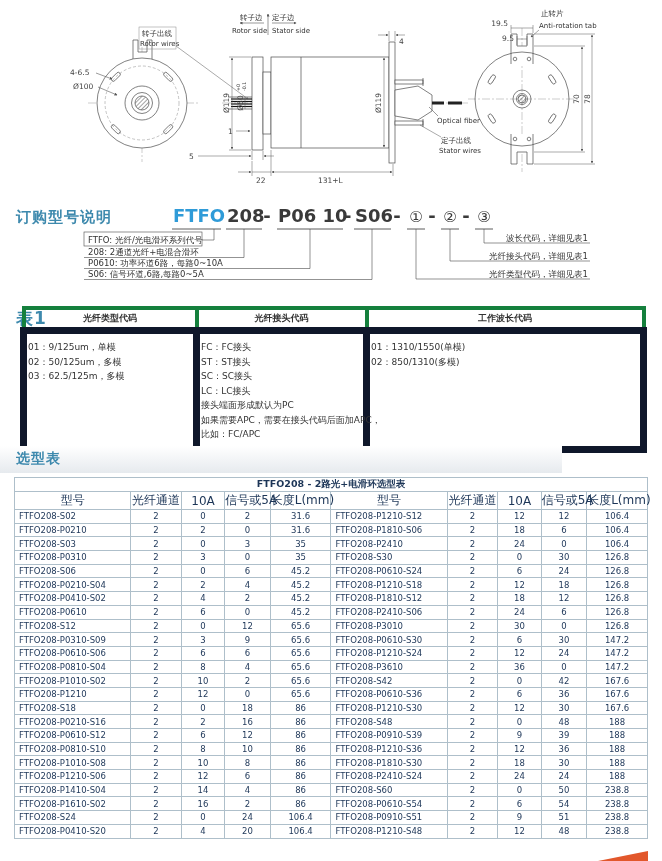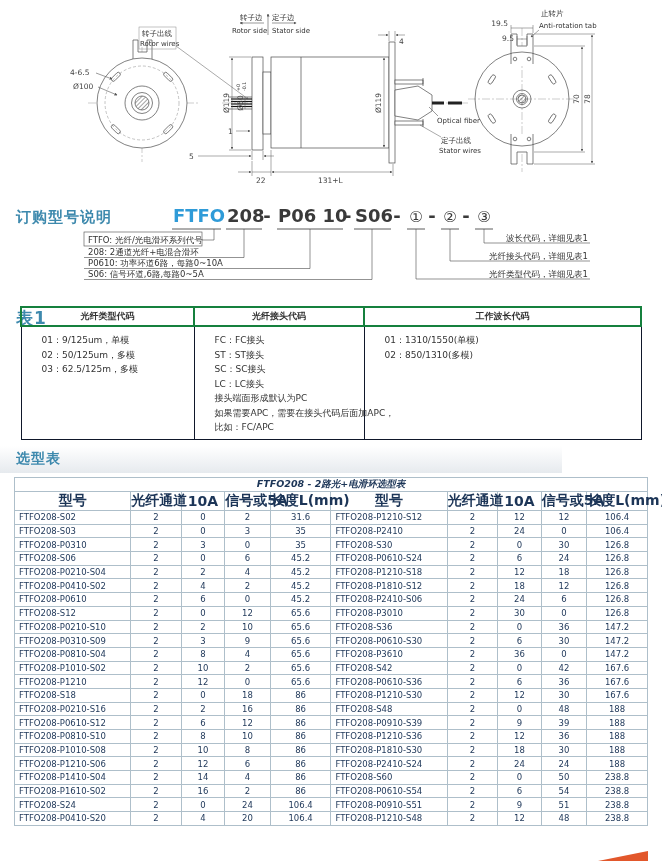--- a/index.html
+++ b/index.html
@@ -17,33 +17,33 @@
   .h-table1{top:276px;font-size:17px;}
 
   
   .model-seg{font-size:18px;font-weight:bold;fill:#3a3a3a;}
   .model-seg-blue{font-size:18px;font-weight:bold;fill:#2f9bd8;}
   .model-circ{font-size:15px;fill:#3a3a3a;}
   .callout{font-size:8.5px;fill:#333;}
 
   
   .table1{position:absolute;left:20px;top:306px;width:620px;border-collapse:collapse;table-layout:fixed;}
-  .table1 th{border:2px solid #15803d;font-size:9px;font-weight:bold;height:17px;color:#333;text-align:center;padding:0;}
-  .table1 td{border:1px solid #0f172a;vertical-align:top;padding:6px 20px 4px;font-size:9px;color:#333;}
+  .table1 th{border:4px solid #15803d;font-size:9px;font-weight:bold;height:17px;color:#333;text-align:center;padding:0;}
+  .table1 td{border:7px solid #0f172a;vertical-align:top;padding:6px 1px 4px;font-size:9px;color:#333;}
   .t1-line{line-height:14.5px;white-space:nowrap;}
 
   
   .band{position:absolute;left:0;top:446px;width:562px;height:27px;background:linear-gradient(#ffffff,#e6eaee);}
   .band span{position:absolute;left:16px;top:4px;font-size:14px;font-weight:bold;color:#3d89ad;letter-spacing:1px;}
 
   
   .seltable{position:absolute;left:14px;top:477px;width:634px;border-collapse:collapse;table-layout:fixed;border:1px solid #8fa6b4;}
   .seltable th,.seltable td{border:1px solid #aebfca;color:#1c3557;}
-  .seltable .title-row th{height:13px;font-size:9.5px;font-weight:bold;text-align:center;padding:0;font-style:italic;}
-  .seltable .head-row th{height:16px;font-size:14px;font-weight:bold;text-align:center;padding:0;white-space:nowrap;}
+  .seltable .title-row th{height:13px;font-size:9.5px;font-weight:bold;text-align:center;padding:0;}
+  .seltable .head-row th{height:16px;font-size:12px;font-weight:normal;text-align:center;padding:0;white-space:nowrap;}
   .seltable tbody td{height:12.7px;font-size:8.5px;text-align:center;padding:0 2px;white-space:nowrap;overflow:hidden;}
   .seltable tbody td.model{text-align:left;padding-left:4px;margin-left:35px;}
 
   .corner{position:absolute;left:598px;top:851px;width:50px;height:10px;background:#e2572b;
           clip-path:polygon(0 100%,100% 0,100% 100%);}
 </style>
 </head>
 <body>
 
 <div class="page">
@@ -343,20 +343,32 @@
           <td class="num">0</td>
           <td class="num">2</td>
           <td class="num">31.6</td>
           <td class="model">FTFO208-P1210-S12</td>
           <td class="num">2</td>
           <td class="num">12</td>
           <td class="num">12</td>
           <td class="num">106.4</td>
         </tr>
         <tr>
+          <td class="model">FTFO208-P0210</td>
+          <td class="num">2</td>
+          <td class="num">2</td>
+          <td class="num">0</td>
+          <td class="num">31.6</td>
+          <td class="model">FTFO208-P1810-S06</td>
+          <td class="num">2</td>
+          <td class="num">18</td>
+          <td class="num">6</td>
+          <td class="num">106.4</td>
+        </tr>
+        <tr>
           <td class="model">FTFO208-S03</td>
           <td class="num">2</td>
           <td class="num">0</td>
           <td class="num">3</td>
           <td class="num">35</td>
           <td class="model">FTFO208-P2410</td>
           <td class="num">2</td>
           <td class="num">24</td>
           <td class="num">0</td>
           <td class="num">106.4</td>
@@ -425,46 +437,46 @@
           <td class="model">FTFO208-S12</td>
           <td class="num">2</td>
           <td class="num">0</td>
           <td class="num">12</td>
           <td class="num">65.6</td>
           <td class="model">FTFO208-P3010</td>
           <td class="num">2</td>
           <td class="num">30</td>
           <td class="num">0</td>
           <td class="num">126.8</td>
-        </tr>
-        <tr>
-          <td class="model">FTFO208-P0210-S10</td>
-          <td class="num">2</td>
-          <td class="num">2</td>
-          <td class="num">10</td>
-          <td class="num">65.6</td>
-          <td class="model">FTFO208-S36</td>
-          <td class="num">2</td>
-          <td class="num">0</td>
-          <td class="num">36</td>
-          <td class="num">147.2</td>
         </tr>
         <tr>
           <td class="model">FTFO208-P0310-S09</td>
           <td class="num">2</td>
           <td class="num">3</td>
           <td class="num">9</td>
           <td class="num">65.6</td>
           <td class="model">FTFO208-P0610-S30</td>
           <td class="num">2</td>
           <td class="num">6</td>
           <td class="num">30</td>
           <td class="num">147.2</td>
         </tr>
         <tr>
+          <td class="model">FTFO208-P0610-S06</td>
+          <td class="num">2</td>
+          <td class="num">6</td>
+          <td class="num">6</td>
+          <td class="num">65.6</td>
+          <td class="model">FTFO208-P1210-S24</td>
+          <td class="num">2</td>
+          <td class="num">12</td>
+          <td class="num">24</td>
+          <td class="num">147.2</td>
+        </tr>
+        <tr>
           <td class="model">FTFO208-P0810-S04</td>
           <td class="num">2</td>
           <td class="num">8</td>
           <td class="num">4</td>
           <td class="num">65.6</td>
           <td class="model">FTFO208-P3610</td>
           <td class="num">2</td>
           <td class="num">36</td>
           <td class="num">0</td>
           <td class="num">147.2</td>

